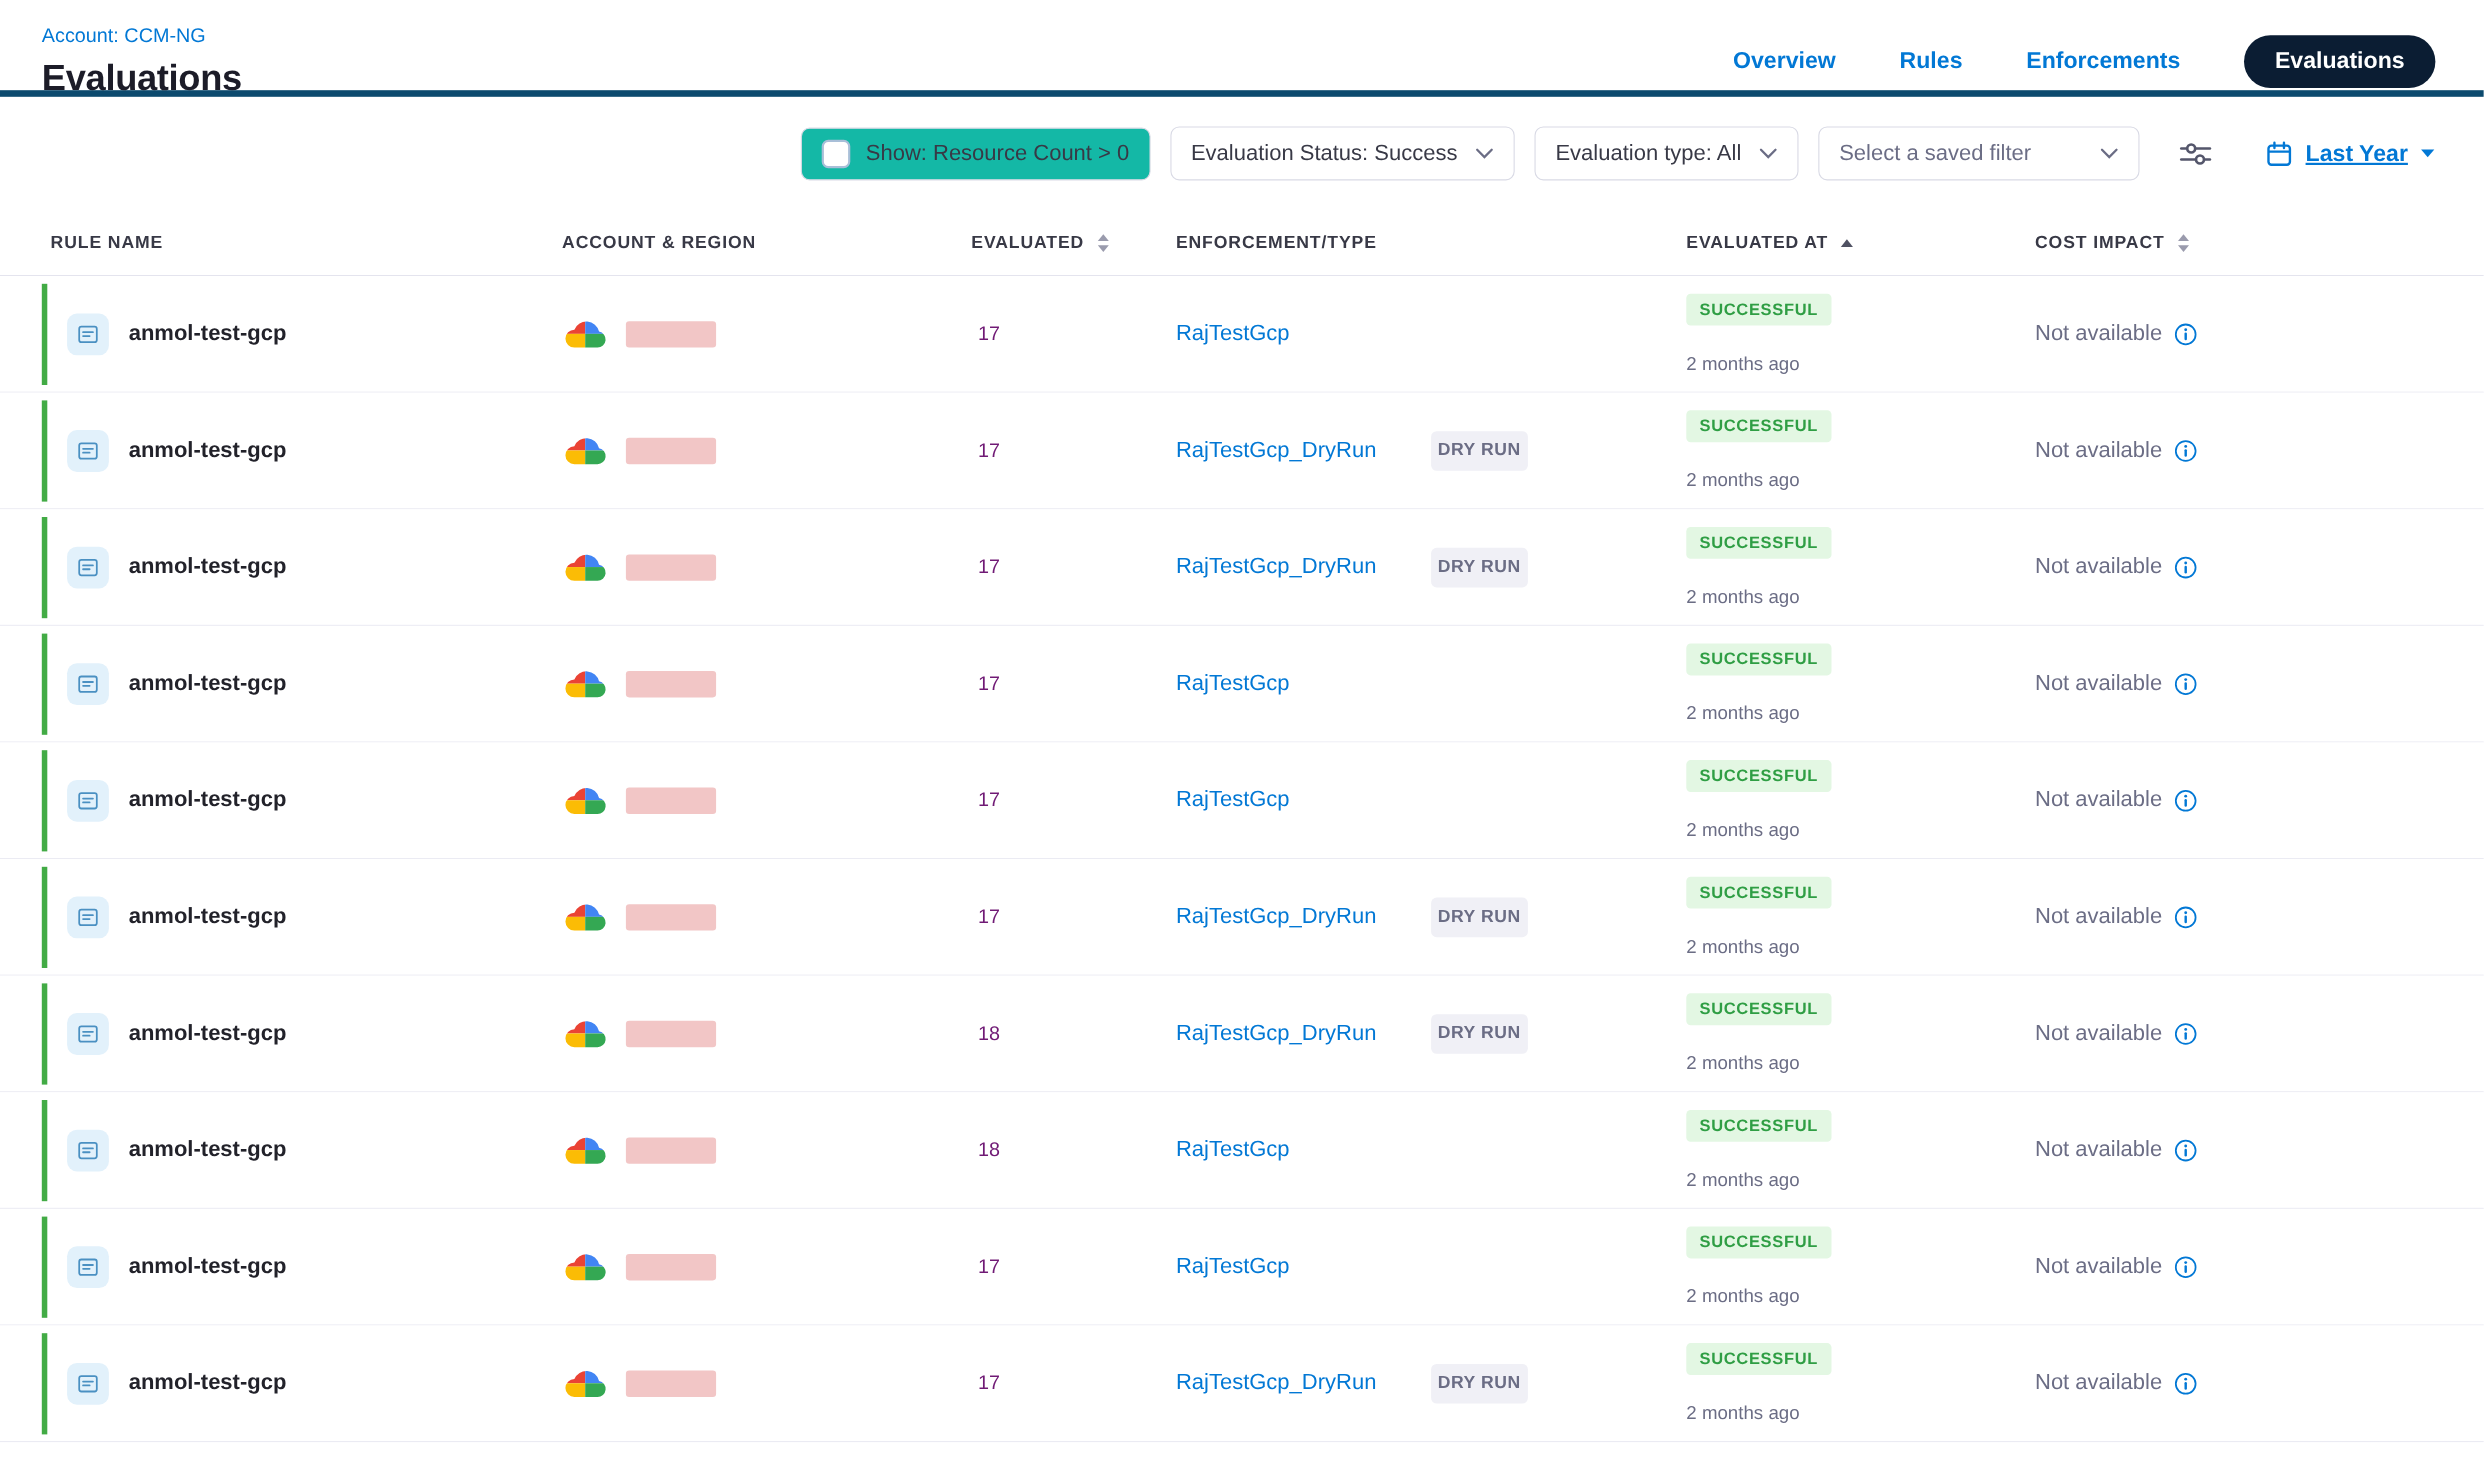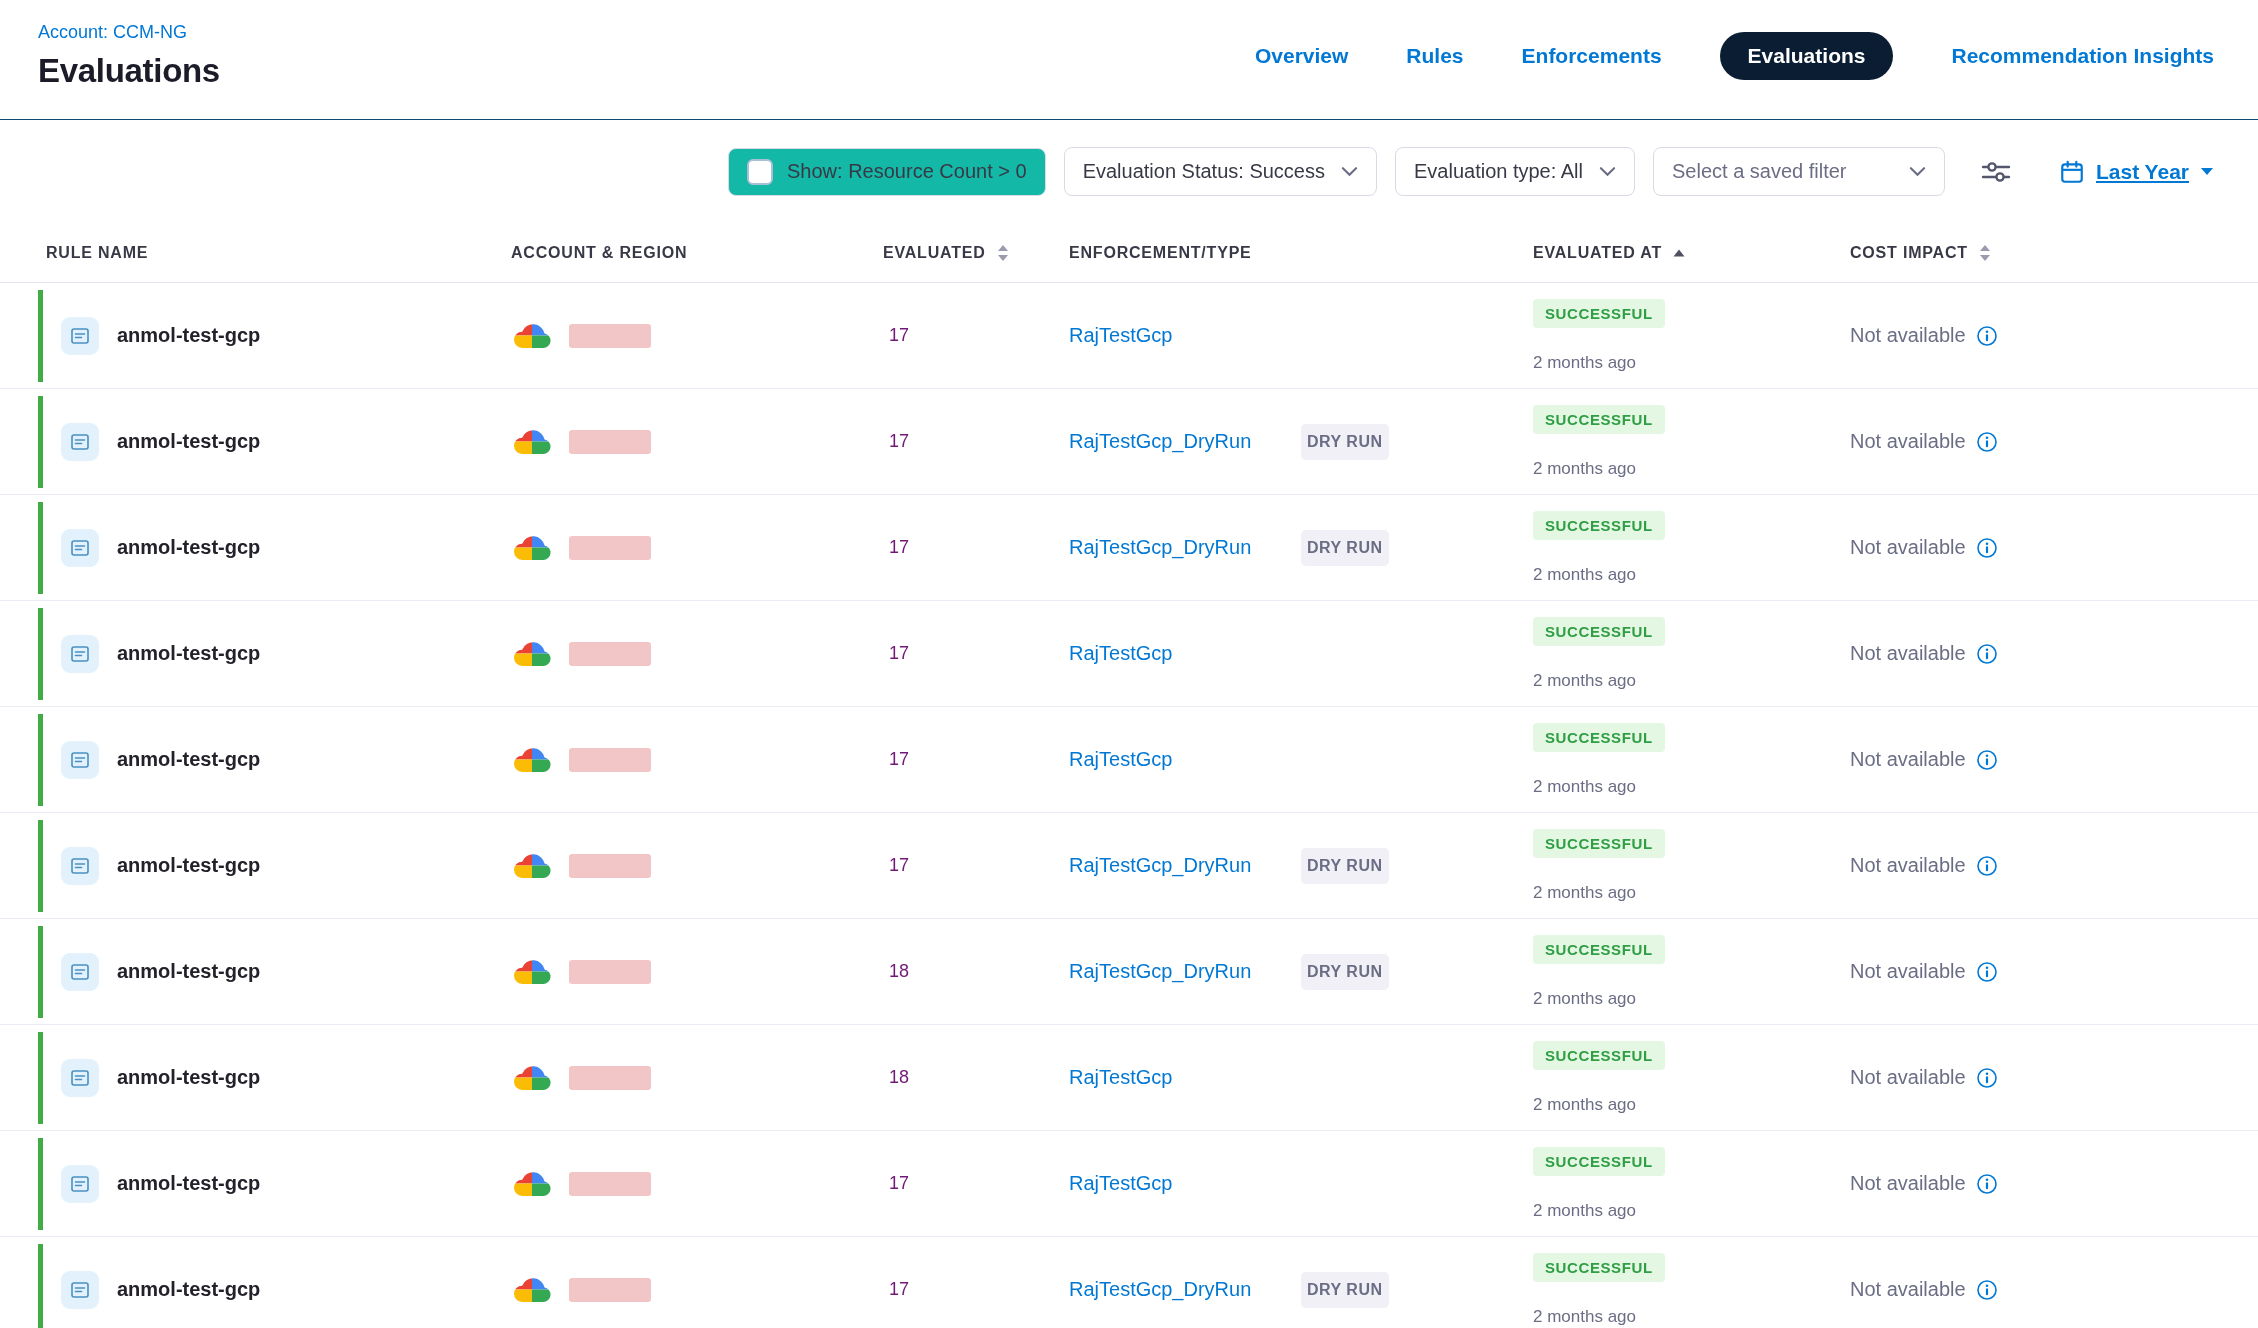--- a/index.html
+++ b/index.html
@@ -1,21 +1,21 @@
 <!DOCTYPE html>
 <html><head>
 <meta charset="utf-8">
 <style>
   * { box-sizing: border-box; margin: 0; padding: 0; }
   html,body { width: 2258px; height: 1328px; background:#ffffff; overflow:hidden;
     font-family: "Liberation Sans", sans-serif; color:#22222a; }
 
   
   .topbar { display:flex; justify-content:space-between; align-items:flex-start;
-    padding:22px 44px 16px 38px; border-bottom:1px solid #0c4a6e; height:120px; }
+    padding:22px 44px 16px 38px; border-bottom:6px solid #0c4a6e; height:88px; }
   .account-link { color:#0278d5; font-size:18px; text-decoration:none; display:inline-block; cursor:pointer; }
   .page-title { font-size:33px; font-weight:700; color:#1c1c28; margin-top:9px; letter-spacing:-0.3px; }
   .top-nav { display:flex; align-items:center; gap:58px; margin-top:10px; }
   .nav-item { color:#0278d5; font-size:21px; font-weight:600; text-decoration:none; cursor:pointer; padding:12px 0; }
   .nav-item.active { background:#0b1d33; color:#ffffff; padding:12px 28px; border-radius:999px; }
 
   
   .filterbar { display:flex; align-items:center; justify-content:flex-end; gap:18px;
     padding:27px 44px 27px 0; }
   .filter-pill { display:flex; align-items:center; gap:14px; border:1px solid #d9dae5;
@@ -75,21 +75,20 @@
 <header class="topbar">
   <div>
     <a class="account-link">Account: CCM-NG</a>
     <div class="page-title">Evaluations</div>
   </div>
   <nav class="top-nav">
     <a class="nav-item">Overview</a>
     <a class="nav-item">Rules</a>
     <a class="nav-item">Enforcements</a>
     <a class="nav-item active">Evaluations</a>
-    <a class="nav-item">Recommendation Insights</a>
   </nav>
 </header>
 
 <section class="filterbar">
   <label class="filter-pill">
     <span class="checkbox"></span>
     <span>Show: Resource Count &gt; 0</span>
   </label>
 
   <div class="dropdown status">

